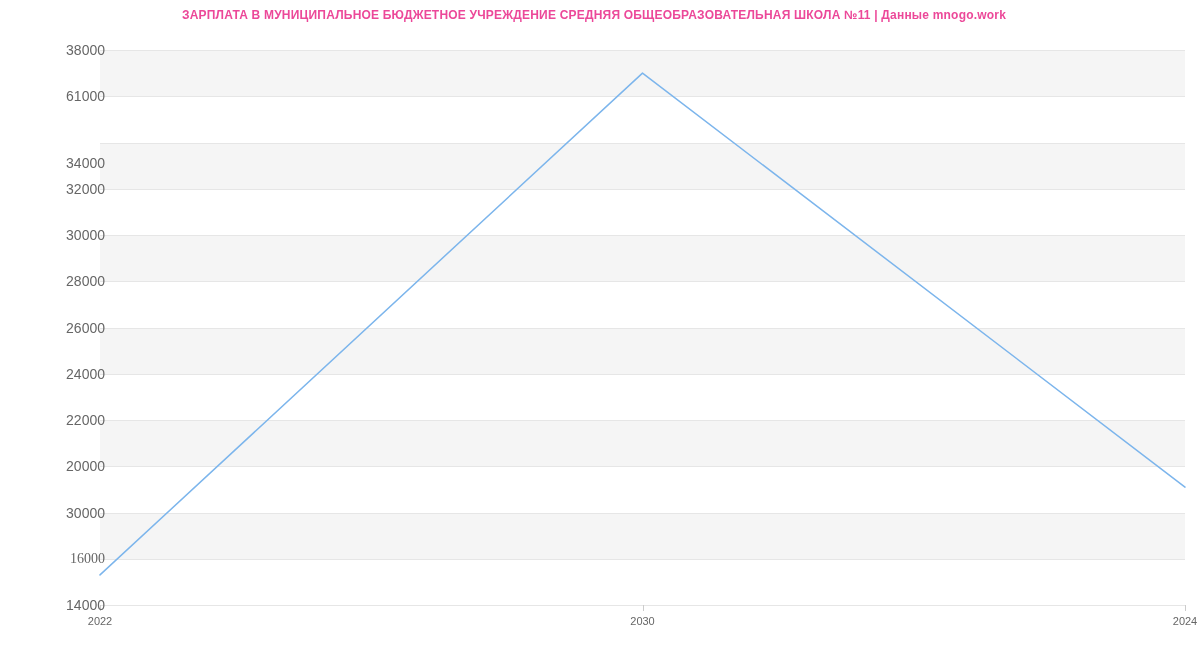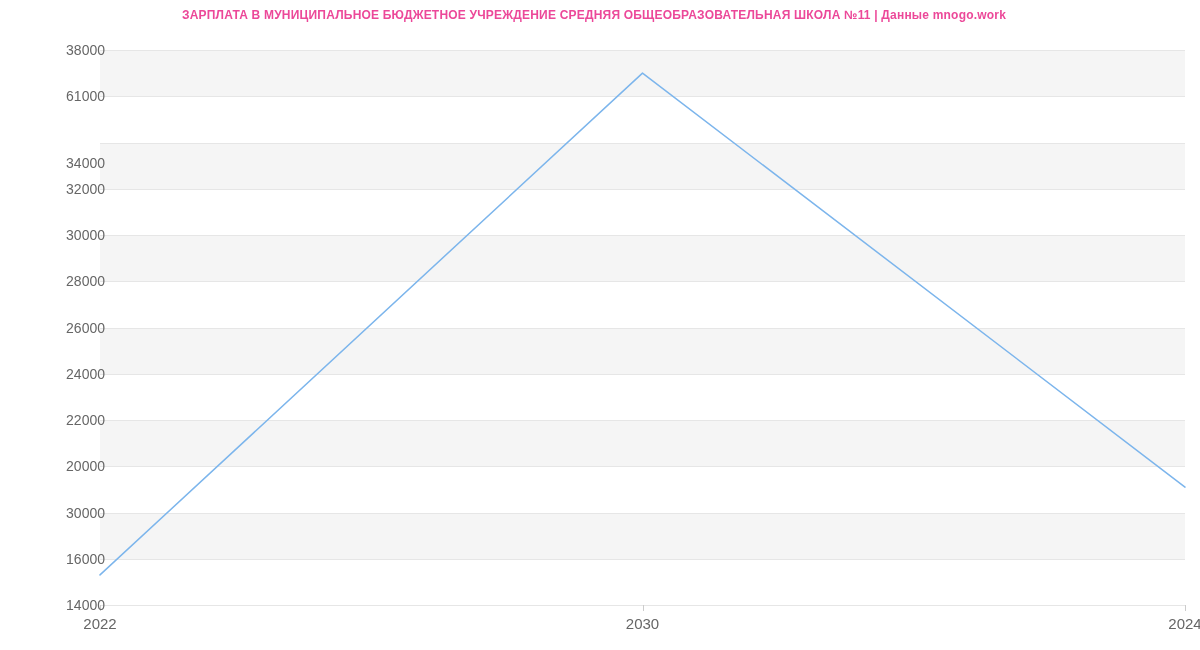--- a/index.html
+++ b/index.html
@@ -61,21 +61,21 @@
   .x-tick {
     position: absolute;
     top: 555px;
     width: 1px;
     height: 6px;
     background: #cccccc;
   }
   .x-tick-label {
     position: absolute;
     top: 565px;
-    font-size: 15px;
+    font-size: 11px;
     color: #666666;
     transform: translateX(-50%);
     white-space: nowrap;
   }
   svg.line-layer {
     position: absolute;
     left: 0;
     top: 0;
     width: 100%;
     height: 100%;
@@ -118,21 +118,21 @@
         <path d="M0.0 524.9 L542.5 23.1 L1085.0 437.1" class="series-line" stroke="#7cb5ec"></path>
       </svg>
   <div class="x-tick" style="left: 0px;"></div>
       <div class="x-tick-label" style="left: 0px;">2022</div>
       <div class="x-tick" style="left: 542.5px;"></div>
       <div class="x-tick-label" style="left: 542.5px;">2030</div>
       <div class="x-tick" style="left: 1085px;"></div>
       <div class="x-tick-label" style="left: 1085px;">2024</div>
     </div>
 <div class="y-tick-label" style="top: 605px;">14000</div>
-    <div class="y-tick-label" style="top: 558.75px;">16000</div>
+    <div class="y-tick-label" style="top: 558.75px; font-family: Liberation Serif, serif;">16000</div>
     <div class="y-tick-label" style="top: 512.5px;">30000</div>
     <div class="y-tick-label" style="top: 466.25px;">20000</div>
     <div class="y-tick-label" style="top: 420px;">22000</div>
     <div class="y-tick-label" style="top: 373.75px;">24000</div>
     <div class="y-tick-label" style="top: 327.5px;">26000</div>
     <div class="y-tick-label" style="top: 281.25px;">28000</div>
     <div class="y-tick-label" style="top: 235px;">30000</div>
     <div class="y-tick-label" style="top: 188.75px;">32000</div>
     <div class="y-tick-label" style="top: 142.5px; margin-top: 20px;">34000</div>
     <div class="y-tick-label" style="top: 96.25px;">61000</div>

